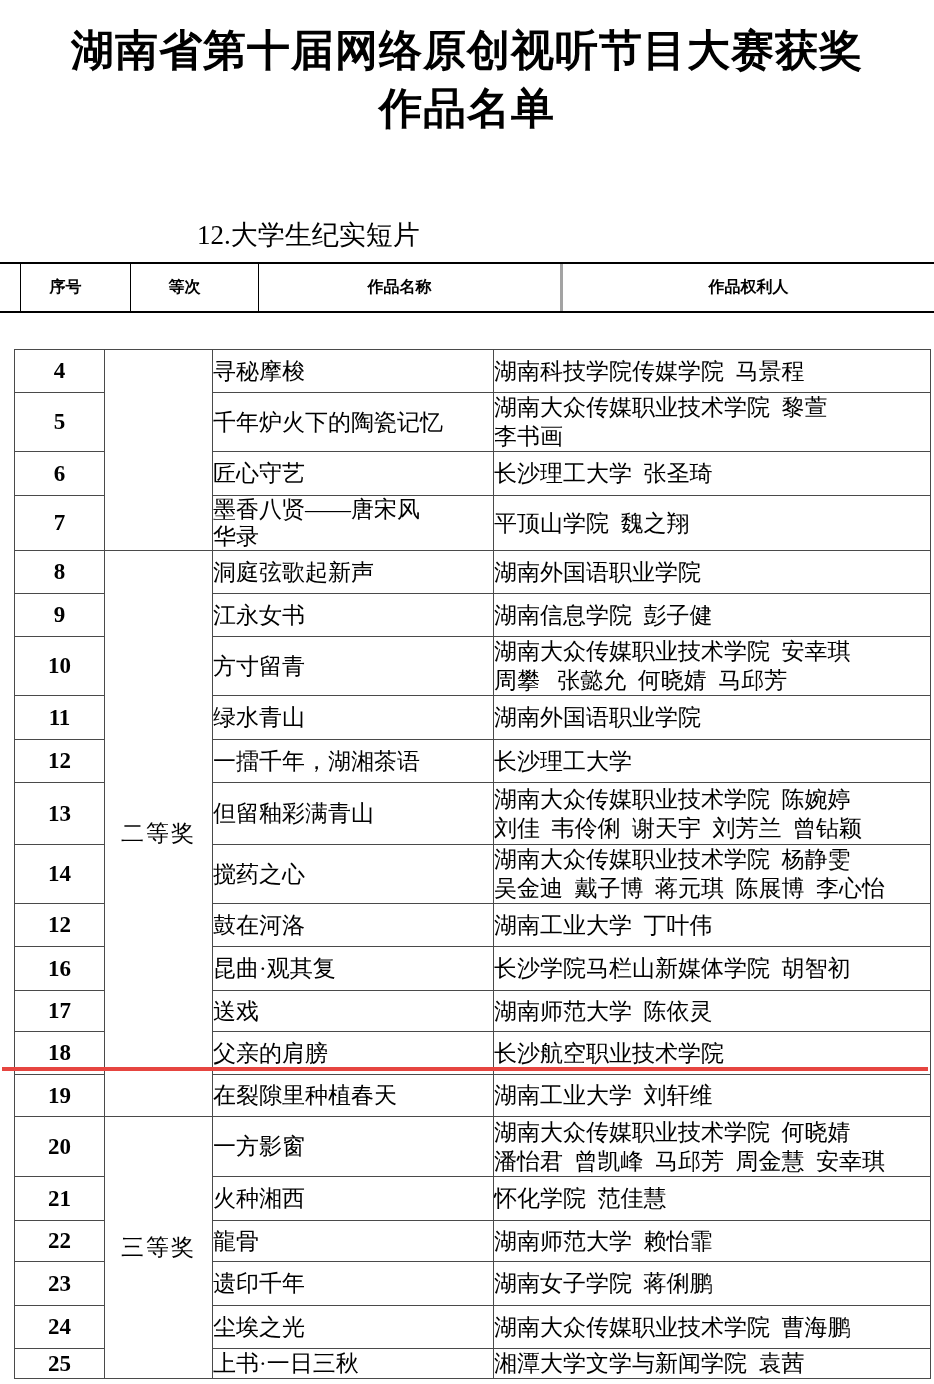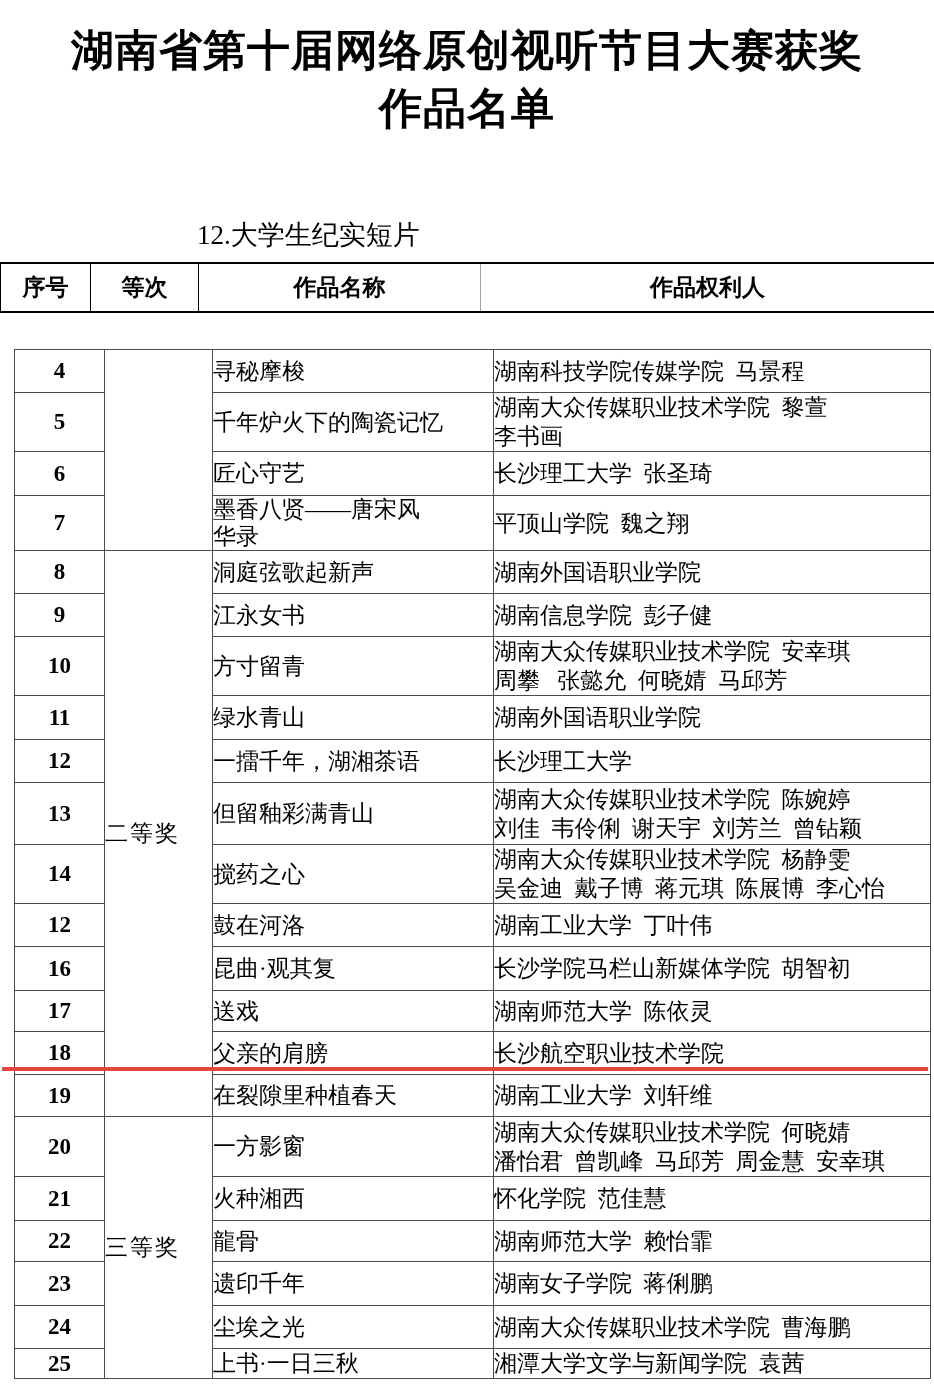--- a/index.html
+++ b/index.html
@@ -22,37 +22,37 @@
     font-size:27px; line-height:32px;
   }
 
   .hdr {
     position:absolute; top:262px; left:0; width:934px; height:51px;
     border-top:2px solid #000; border-bottom:2px solid #000;
     display:flex;
   }
   .hdr .cell {
     display:flex; align-items:center; justify-content:center;
-    font-weight:bold; font-size:23px; border-left:1px solid #000; height:100%;
+    font-weight:bold; font-size:16px; border-left:1px solid #000; height:100%;margin-left:20px;
   }
   .hdr .c1 { width:90px; }
   .hdr .c2 { width:108px;text-align:center; }
   .hdr .c3 { width:282px; }
-  .hdr .c4 { flex:1; border-left:1px solid #a3a3a3; }
+  .hdr .c4 { flex:1; border-left:3px solid #a3a3a3; }
 
   #body-table {
     position:absolute; top:349px; left:14px; width:916px;
     border-collapse:collapse; table-layout:fixed;
   }
   #body-table td {
     border:1px solid #4a4a4a; font-size:23px; vertical-align:middle; padding:0;
     overflow:hidden;
   }
   td.seq   { text-align:center; font-weight:bold; font-size:23px; }
-  td.grade { text-align:left; font-size:24px; letter-spacing:2px; }
+  td.grade { text-align:center; font-size:24px; letter-spacing:2px; }
   td.name  { padding-left:14px; padding-right:6px; white-space:pre-wrap; line-height:27px; }
   td.rights{ padding-left:12px; padding-right:4px; white-space:pre-wrap; line-height:29px; }
 
   
   #body-table tr:nth-child(1){height:43px} #body-table tr:nth-child(2){height:57px}
   #body-table tr:nth-child(3){height:44px} #body-table tr:nth-child(4){height:55px}
   #body-table tr:nth-child(5){height:43px} #body-table tr:nth-child(6){height:43px}
   #body-table tr:nth-child(7){height:59px} #body-table tr:nth-child(8){height:44px}
   #body-table tr:nth-child(9){height:43px} #body-table tr:nth-child(10){height:62px}
   #body-table tr:nth-child(11){height:58px} #body-table tr:nth-child(12){height:43px}

